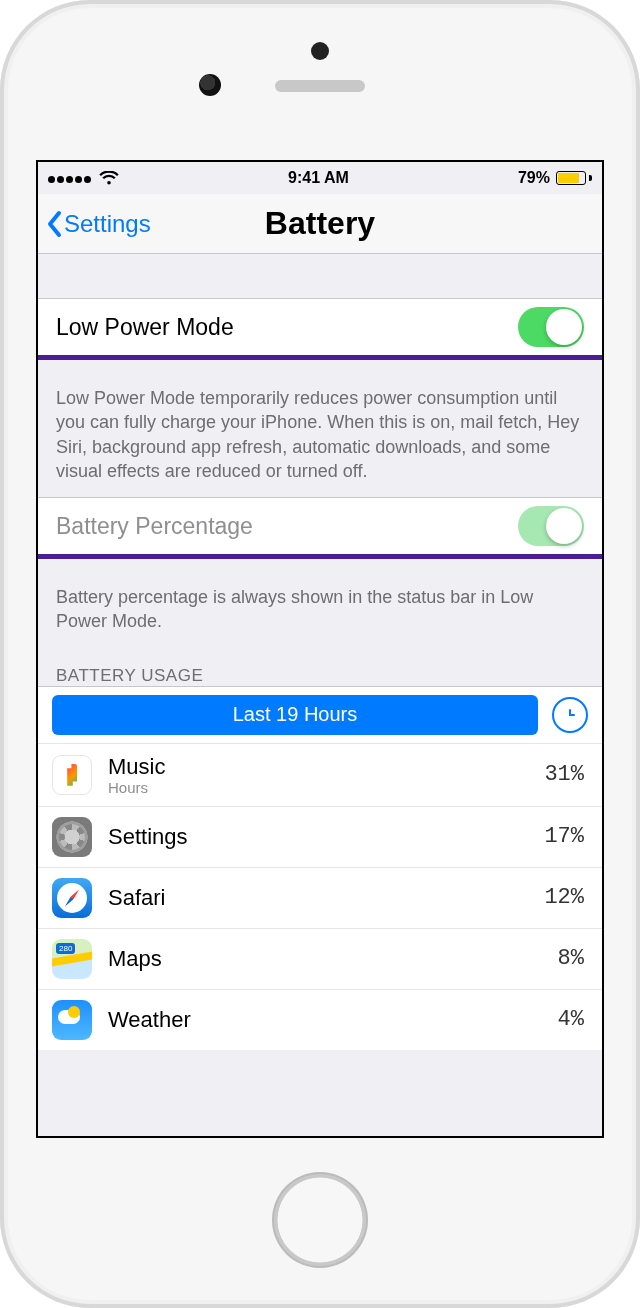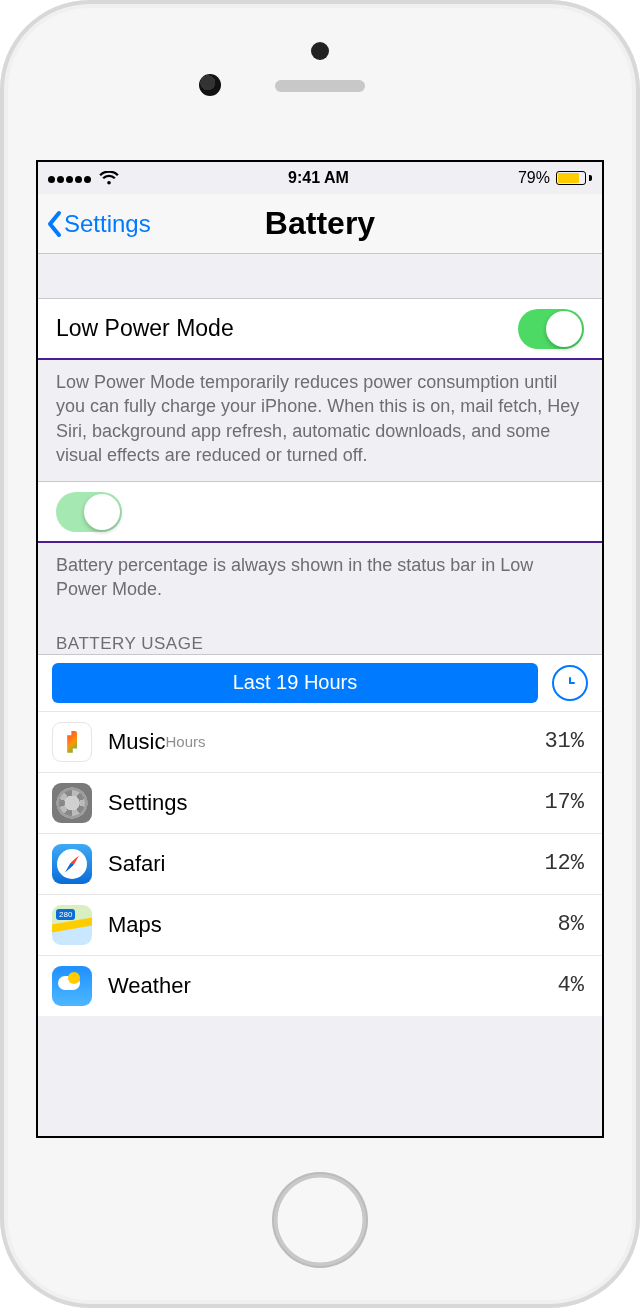--- a/index.html
+++ b/index.html
@@ -75,37 +75,37 @@
   .navbar .back svg { display:block; }
   .navbar .title { font-size:32px; font-weight:700; color:#000;}
 
   .content { position:absolute; top:92px; left:0; right:0; bottom:0; overflow:hidden; background:#efeff4;}
 
   .spacer { height: 44px; }
 
   .cell {
     background:#fff; min-height:62px; display:flex; align-items:center;
     padding: 0 18px; font-size:23px; color:#000;
-    border-top:1px solid #c8c7cc; border-bottom:2px solid #4c1d95;
+    border-top:1px solid #c8c7cc; border-bottom:5px solid #4c1d95;
     justify-content: space-between;
     text-align: center;
   }
   .cell.disabled { color:#8e8e93; }
 
   .switch { width: 66px; height: 40px; border-radius: 20px; position:relative; }
   .switch.on { background:#4cd964; }
   .switch.on.dim { background:#a5e8b2; }
   .switch .knob {
     position:absolute; top:2px; width:36px; height:36px; border-radius:50%; background:#fff;
     box-shadow: 0 2px 4px rgba(0,0,0,.25);
   }
   .switch.on .knob { right:2px; }
 
   .footer {
-    padding: 10px 18px 14px; font-size:18px; line-height:1.35; color:#6d6d72;
+    padding: 26px 18px 14px; font-size:18px; line-height:1.35; color:#6d6d72;
   }
 
   .section-header {
     padding: 18px 18px 0; font-size:17px; letter-spacing: .5px; color:#6d6d72;
   }
 
   
   .segment-row {
     background:#fff; border-top:1px solid #c8c7cc; padding: 8px 14px;
     display:flex; align-items:center; gap: 14px;
@@ -119,21 +119,21 @@
     display:flex; align-items:center; justify-content:center;
   }
   .clock-btn svg { display:block; }
 
   
   .usage-row {
     background:#fff; display:flex; align-items:center; padding: 10px 18px 10px 14px;
     border-top: 1px solid #e5e5ea;
   }
   .usage-row .icon { width:40px; height:40px; border-radius:9px; margin-right:16px; flex:0 0 auto; position:relative; overflow:hidden;}
-  .usage-row .text { flex:1; display:flex; flex-direction:row;align-items:center; }
+  .usage-row .text { flex:1; display:flex; flex-direction:column; }
   .usage-row .name { font-size:22px; color:#000; }
   .usage-row .sub  { font-size:15px; color:#8e8e93; margin-top:-1px;}
   .usage-row .pct  { font-size:22px; color:#333;font-family:Liberation Mono, monospace; }
 
   
   .ico-music { background:#fff; border:1px solid #e5e5ea;}
   .ico-music::before{
     content:""; position:absolute; left:10px; top:8px; width:14px; height:22px;
     background: linear-gradient(135deg,#ff2d55,#ff9500 60%,#34c759 100%);
     clip-path: polygon(60% 0,100% 0,100% 80%,70% 80%,70% 100%,30% 100%,30% 20%,60% 20%);
@@ -176,21 +176,21 @@
           <span></span><span></span><span></span><span></span><span></span>
         </span>
         <span class="wifi">
           <svg width="20" height="14" viewBox="0 0 20 14">
               <path fill="#000" d="M10 13.5a1.8 1.8 0 100-3.6 1.8 1.8 0 000 3.6zM3.3 6.4a9.5 9.5 0 0113.4 0l-1.7 1.7a7.1 7.1 0 00-10 0L3.3 6.4zM.3 3.4a13.7 13.7 0 0119.4 0l-1.7 1.7a11.3 11.3 0 00-16 0L.3 3.4z"></path>
             </svg>
         </span>
       </div>
       <div>9:41 AM</div>
       <div class="right">
-        <span style="font-weight:400">79%</span>
+        <span style="font-weight:700">79%</span>
         <span class="battery-ico">
           <span class="battery-body">
               <span class="battery-fill"></span>
             </span>
           <span class="battery-cap"></span>
         </span>
       </div>
     </div>
 
     <div class="navbar">
@@ -208,20 +208,21 @@
 
       <div class="cell">
         <span>Low Power Mode</span>
         <span class="switch on">
             <span class="knob"></span>
           </span>
       </div>
       <div class="footer">Low Power Mode temporarily reduces power consumption until you can fully charge your iPhone. When this is on, mail fetch, Hey Siri, background app refresh, automatic downloads, and some visual effects are reduced or turned off.</div>
 
       <div class="cell disabled">
+        <span>Battery Percentage</span>
         <span class="switch on dim">
             <span class="knob"></span>
           </span>
       </div>
       <div class="footer">Battery percentage is always shown in the status bar in Low Power Mode.</div>
 
       <div class="section-header">BATTERY USAGE</div>
 
       <div class="segment-row">
         <div class="segment">

